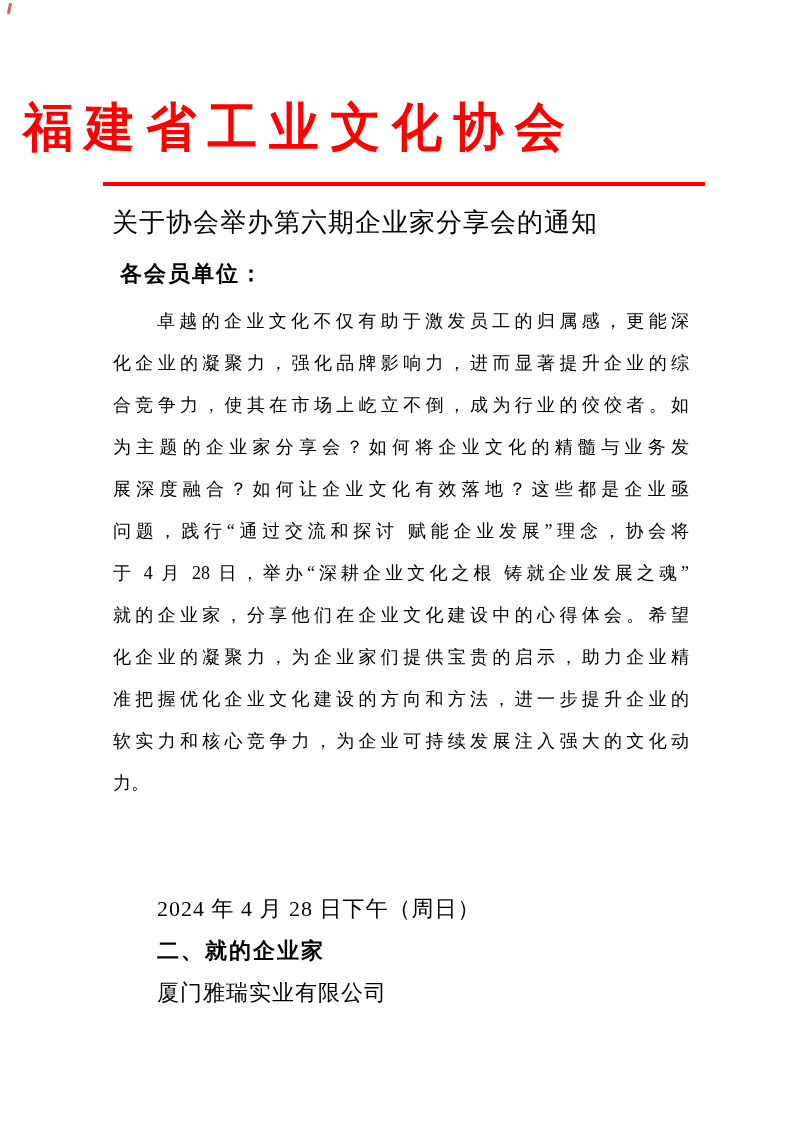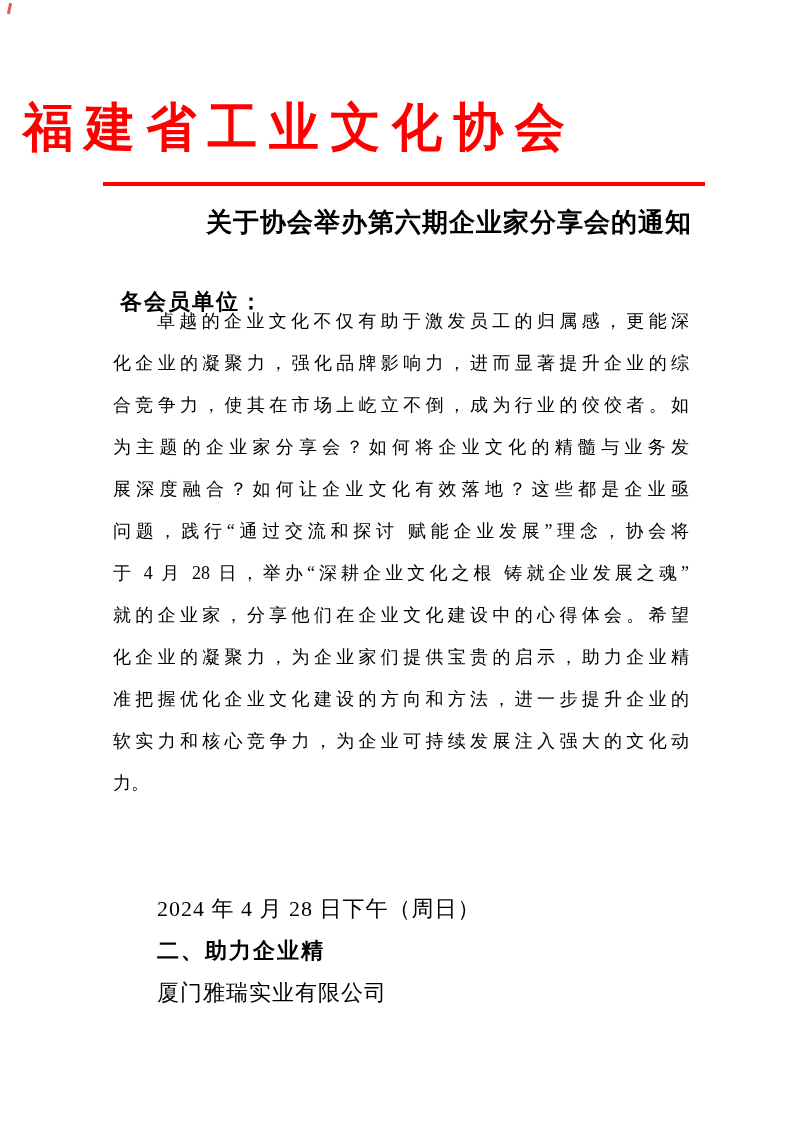--- a/index.html
+++ b/index.html
@@ -48,37 +48,36 @@
     position: absolute;
     top: 182px;
     left: 103px;
     width: 602px;
     height: 4px;
     background: #ff0000;
   }
   .notice-title {
     position: absolute;
     top: 204px;
-    left: 92px;
+    left: 112px;
     width: 600px;
-    text-align: right;
+    text-align: left;
     font-size: 26px;
-    font-weight: bold;
+    font-weight: normal;
     line-height: 38px;
     letter-spacing: 1px;
   }
   .salutation {
     position: absolute;
     top: 258px;
     left: 120px;
     font-size: 22px;
     font-weight: bold;
     line-height: 32px;
     letter-spacing: 2px;
-    margin-top: 28px;
   }
   .body-par {
     position: absolute;
     top: 300px;
     left: 113px;
     width: 576px;
   }
   .line {
     box-sizing: border-box;
     width: 576px;
@@ -144,17 +143,17 @@
     <div class="line">于 4 月 28 日，举办“深耕企业文化之根 铸就企业发展之魂”</div>
     <div class="line">就的企业家，分享他们在企业文化建设中的心得体会。希望</div>
     <div class="line">化企业的凝聚力，为企业家们提供宝贵的启示，助力企业精</div>
     <div class="line">准把握优化企业文化建设的方向和方法，进一步提升企业的</div>
     <div class="line">软实力和核心竞争力，为企业可持续发展注入强大的文化动</div>
     <div class="line last">力。</div>
   </div>
 
   <div class="sections">
     <div class="row">2024 年 4 月 28 日下午（周日）</div>
-    <div class="row bold">二、助力企业精</div>
+    <div class="row bold">二、就的企业家</div>
     <div class="row">厦门雅瑞实业有限公司</div>
   </div>
 
 </div>
 
 </body></html>

